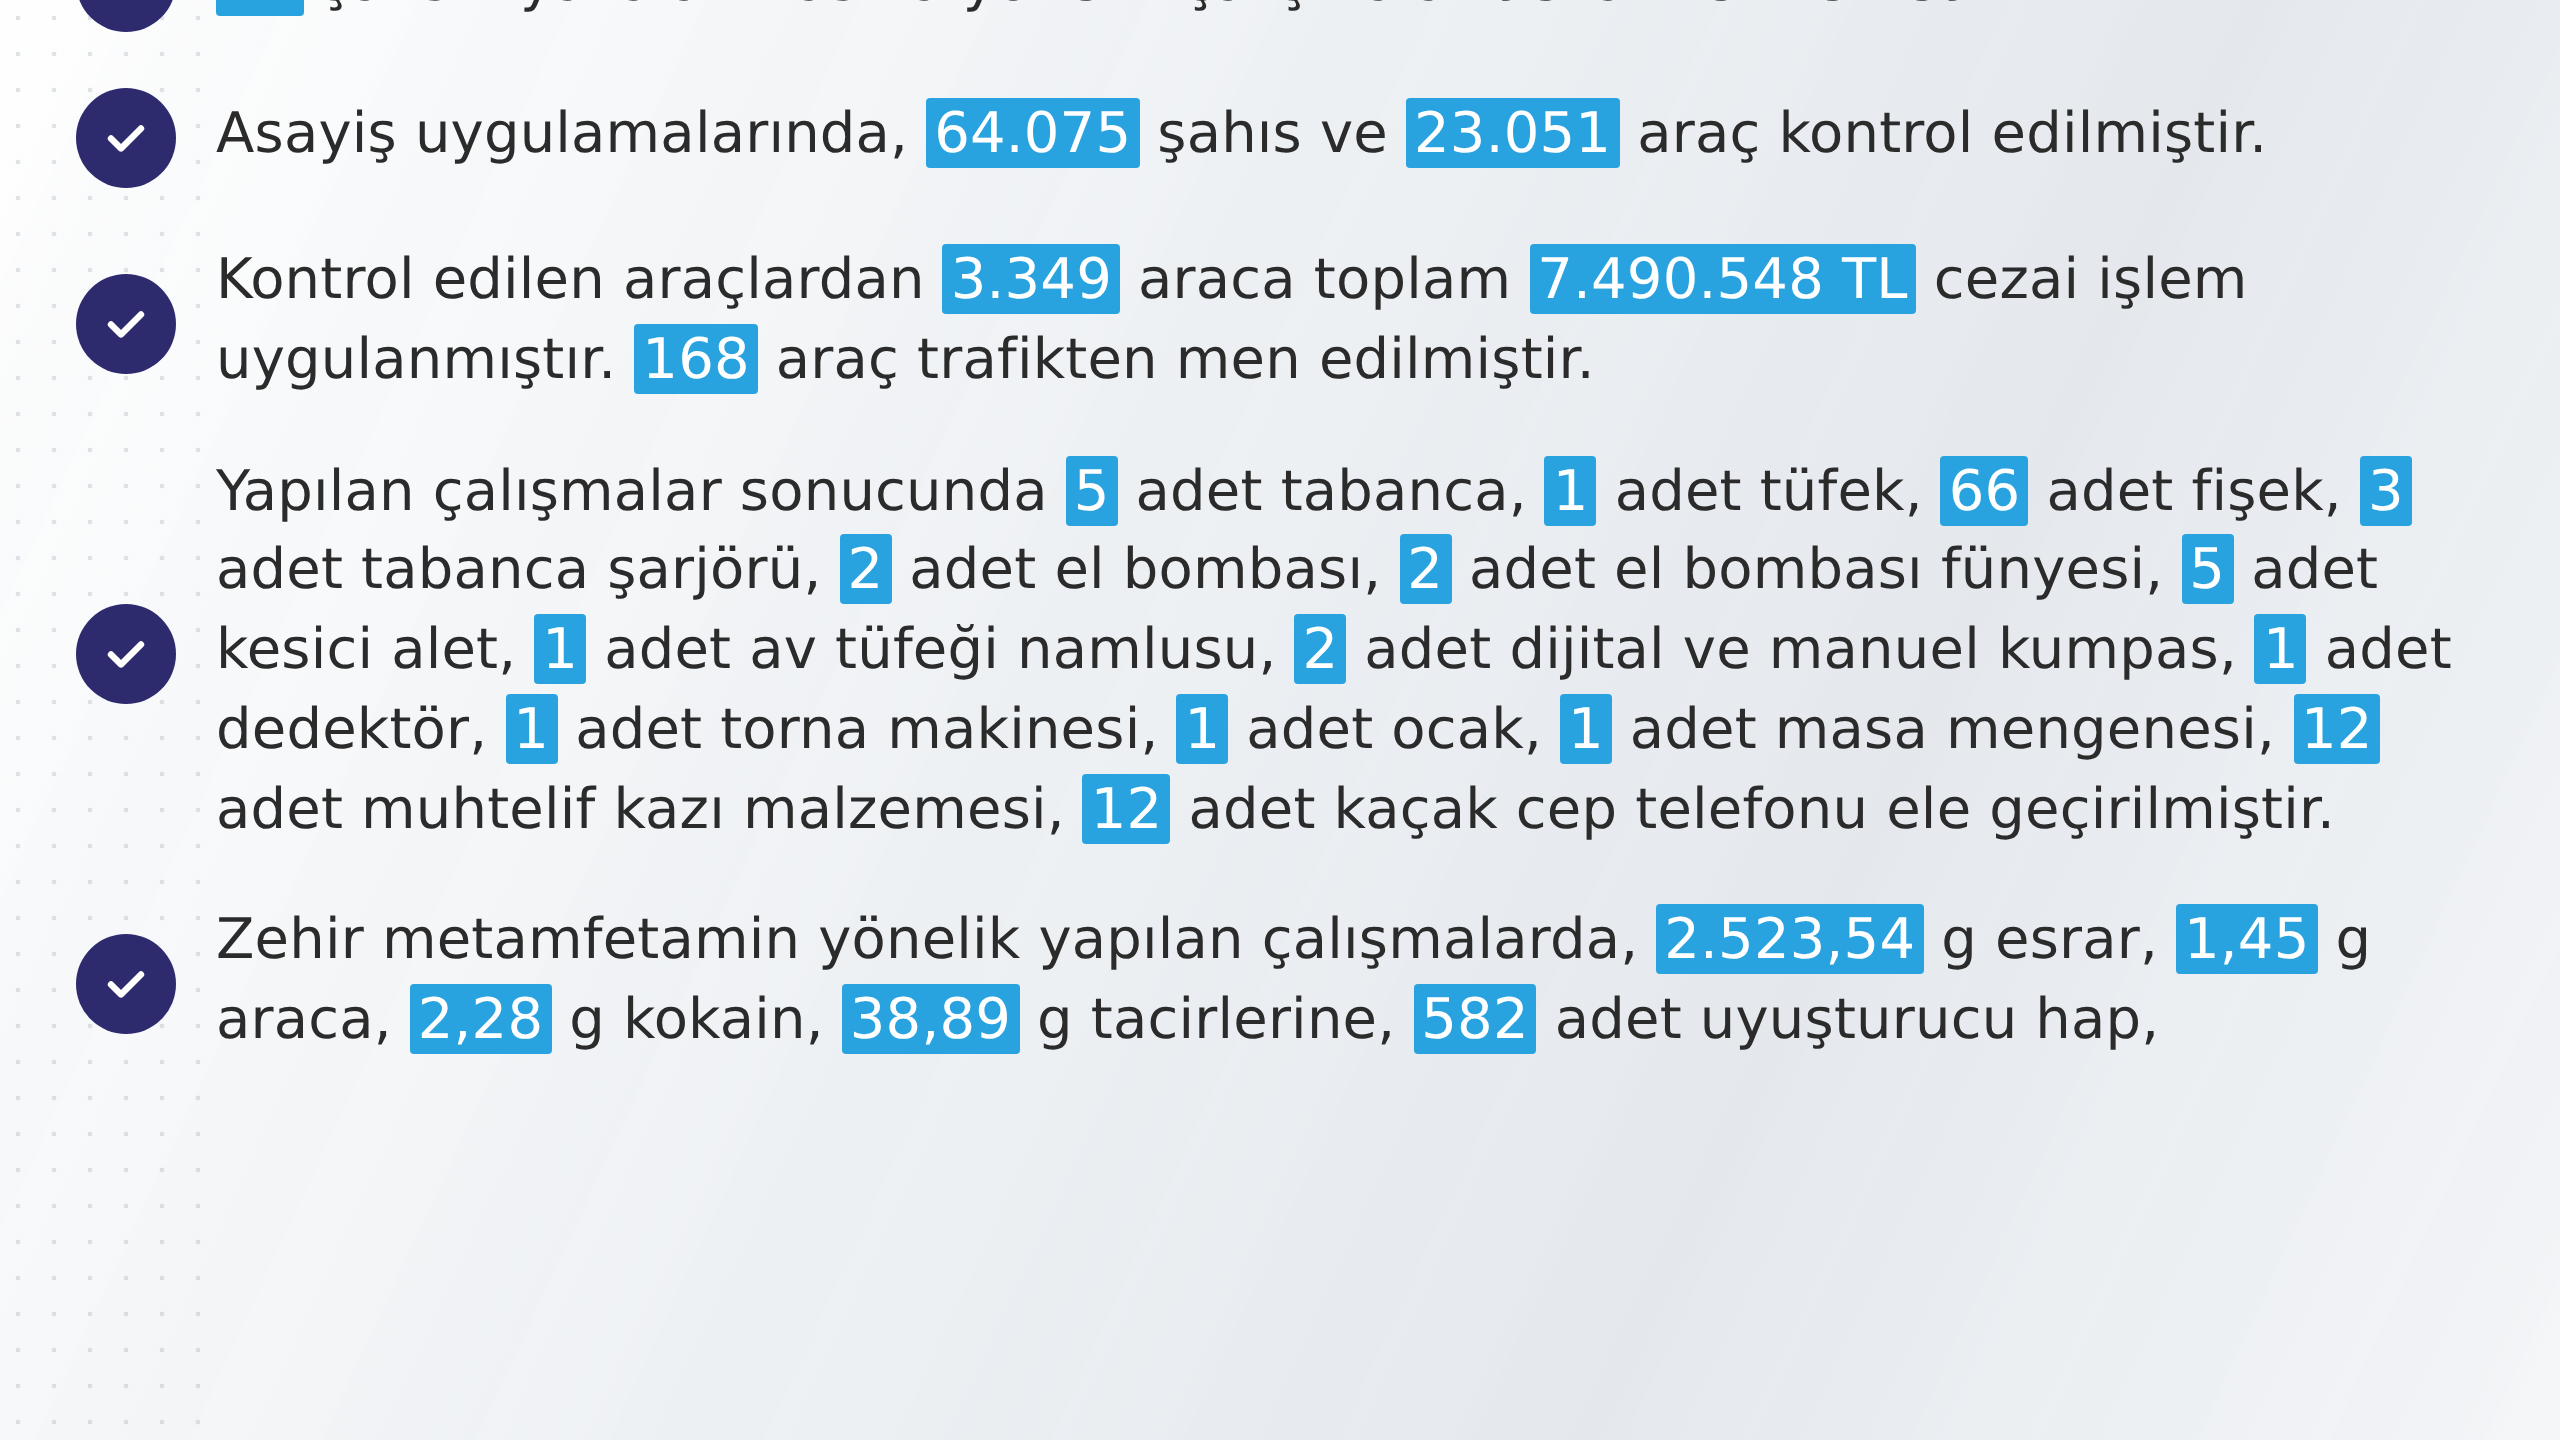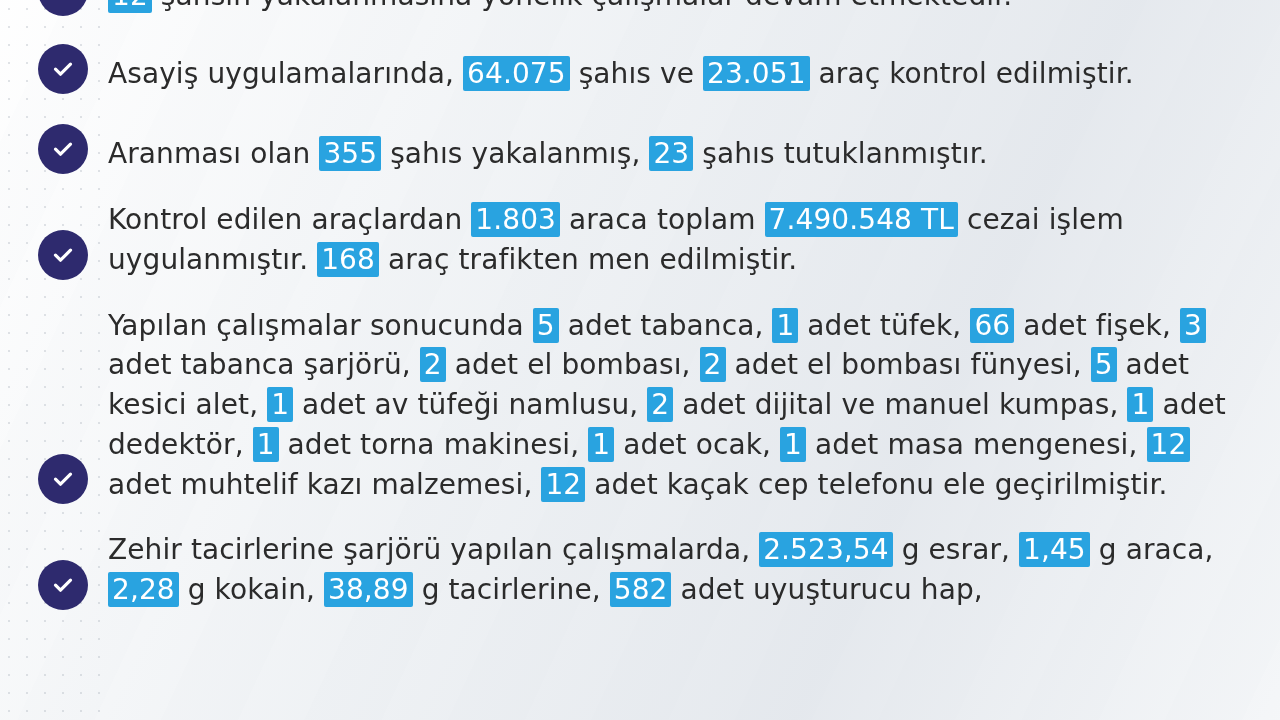--- a/index.html
+++ b/index.html
@@ -37,21 +37,21 @@
     width: 1280px;
     height: 720px;
     box-sizing: border-box;
     padding: 0 24px 0 38px;
   }
   .list {
     position: relative;
   }
   .item {
     display: flex;
-    align-items: flex-end;
+    align-items: center;
     margin-bottom: 26px;
   }
   .check {
     flex: 0 0 auto;
     width: 50px;
     height: 50px;
     border-radius: 50%;
     background: #2e2a6e;
     color: #ffffff;
     display: flex;
@@ -107,40 +107,32 @@
           </svg>
         </div>
         <div class="text"><span>Asayiş uygulamalarında, </span><span class="hl">64.075</span><span> şahıs ve </span><span class="hl">23.051</span><span> araç kontrol edilmiştir.</span></div>
       </div>
       <div class="item">
         <div class="check">
           <svg width="26" height="26" viewBox="0 0 26 26" aria-hidden="true">
             <path d="M5.5 13.2 L10.5 18.2 L20.5 8.2" fill="none" stroke="#ffffff" stroke-width="3.2" stroke-linecap="round" stroke-linejoin="round"></path>
           </svg>
         </div>
-        <div class="text"><span>Aranması olan </span><span class="hl">355</span><span> şahıs yakalanmış, </span><span class="hl">23</span><span> şahıs tutuklanmıştır.</span></div>
-      </div>
-      <div class="item">
-        <div class="check">
-          <svg width="26" height="26" viewBox="0 0 26 26" aria-hidden="true">
-            <path d="M5.5 13.2 L10.5 18.2 L20.5 8.2" fill="none" stroke="#ffffff" stroke-width="3.2" stroke-linecap="round" stroke-linejoin="round"></path>
-          </svg>
-        </div>
-        <div class="text"><span>Kontrol edilen araçlardan </span><span class="hl">1.803</span><span> araca toplam </span><span class="hl">7.490.548 TL</span><span> cezai işlem uygulanmıştır. </span><span class="hl">168</span><span> araç trafikten men edilmiştir.</span></div>
+        <div class="text"><span>Kontrol edilen araçlardan </span><span class="hl">3.349</span><span> araca toplam </span><span class="hl">7.490.548 TL</span><span> cezai işlem uygulanmıştır. </span><span class="hl">168</span><span> araç trafikten men edilmiştir.</span></div>
       </div>
       <div class="item">
         <div class="check">
           <svg width="26" height="26" viewBox="0 0 26 26" aria-hidden="true">
             <path d="M5.5 13.2 L10.5 18.2 L20.5 8.2" fill="none" stroke="#ffffff" stroke-width="3.2" stroke-linecap="round" stroke-linejoin="round"></path>
           </svg>
         </div>
         <div class="text"><span>Yapılan çalışmalar sonucunda </span><span class="hl">5</span><span> adet tabanca, </span><span class="hl">1</span><span> adet tüfek, </span><span class="hl">66</span><span> adet fişek, </span><span class="hl">3</span><span> adet tabanca şarjörü, </span><span class="hl">2</span><span> adet el bombası, </span><span class="hl">2</span><span> adet el bombası fünyesi, </span><span class="hl">5</span><span> adet kesici alet, </span><span class="hl">1</span><span> adet av tüfeği namlusu, </span><span class="hl">2</span><span> adet dijital ve manuel kumpas, </span><span class="hl">1</span><span> adet dedektör, </span><span class="hl">1</span><span> adet torna makinesi, </span><span class="hl">1</span><span> adet ocak, </span><span class="hl">1</span><span> adet masa mengenesi, </span><span class="hl">12</span><span> adet muhtelif kazı malzemesi, </span><span class="hl">12</span><span> adet kaçak cep telefonu ele geçirilmiştir.</span></div>
       </div>
       <div class="item">
         <div class="check">
           <svg width="26" height="26" viewBox="0 0 26 26" aria-hidden="true">
             <path d="M5.5 13.2 L10.5 18.2 L20.5 8.2" fill="none" stroke="#ffffff" stroke-width="3.2" stroke-linecap="round" stroke-linejoin="round"></path>
           </svg>
         </div>
-        <div class="text"><span>Zehir tacirlerine şarjörü yapılan çalışmalarda, </span><span class="hl">2.523,54</span><span> g esrar, </span><span class="hl">1,45</span><span> g araca, </span><span class="hl">2,28</span><span> g kokain, </span><span class="hl">38,89</span><span> g tacirlerine, </span><span class="hl">582</span><span> adet uyuşturucu hap,</span></div>
+        <div class="text"><span>Zehir metamfetamin yönelik yapılan çalışmalarda, </span><span class="hl">2.523,54</span><span> g esrar, </span><span class="hl">1,45</span><span> g araca, </span><span class="hl">2,28</span><span> g kokain, </span><span class="hl">38,89</span><span> g tacirlerine, </span><span class="hl">582</span><span> adet uyuşturucu hap,</span></div>
       </div>
     </div>
 </div>
 
 </body></html>

